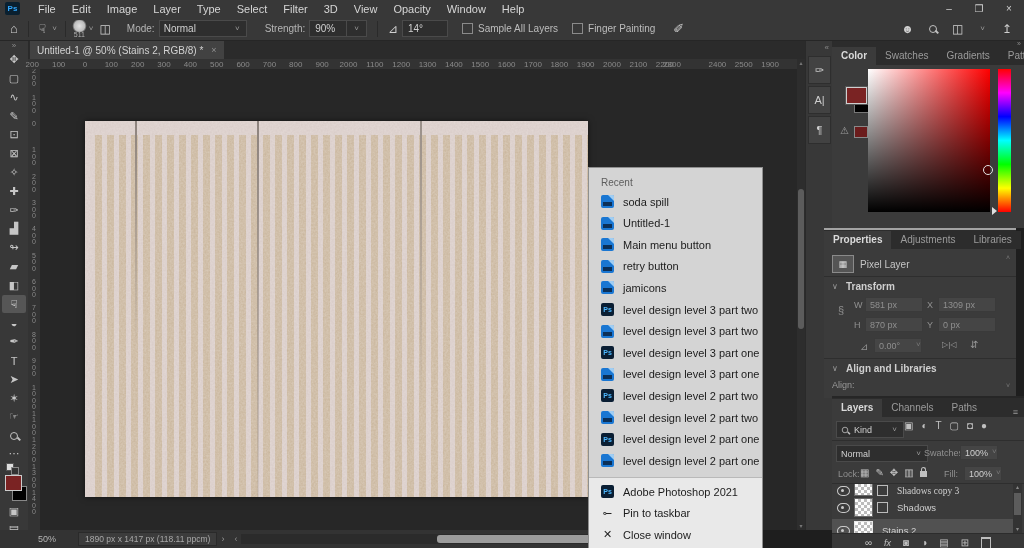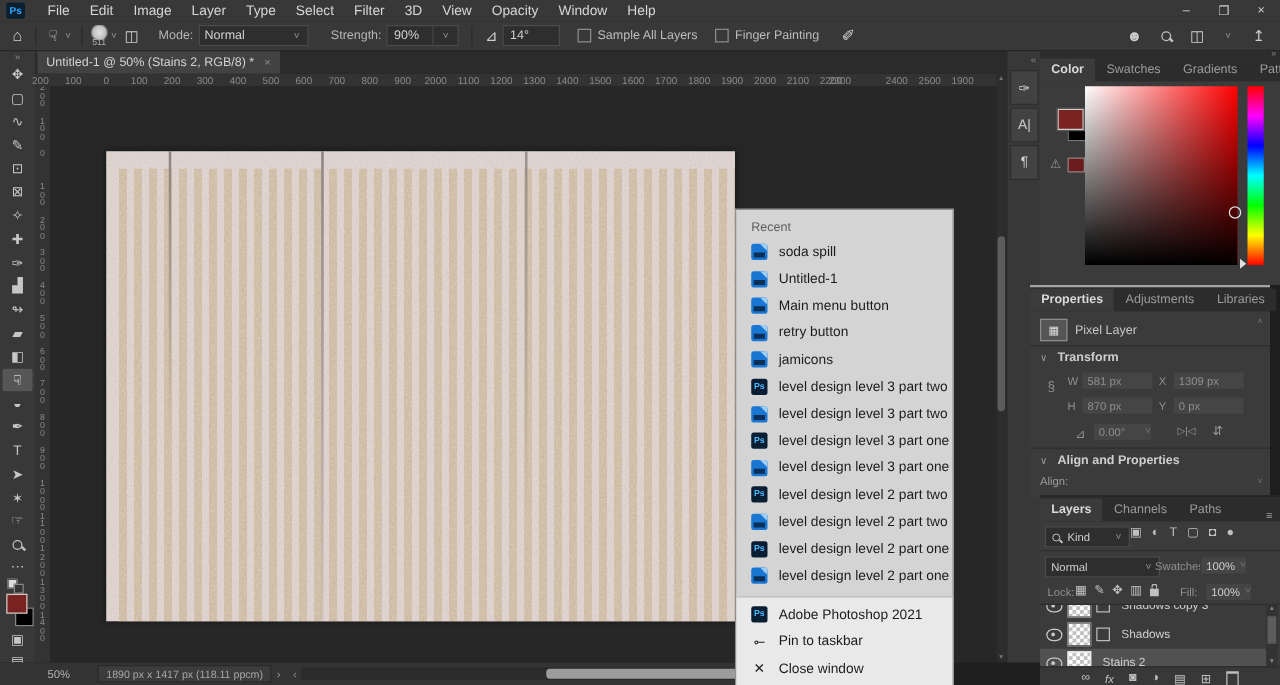--- a/index.html
+++ b/index.html
@@ -363,21 +363,21 @@
   <div class="abs pfield" style="left:41px;top:87px;width:48px;">870 px</div>
   <span class="abs plabel" style="left:103px;top:90px;">Y</span>
   <div class="abs pfield" style="left:114px;top:87px;width:48px;">0 px</div>
   <span class="abs plabel" style="left:36px;top:111px;font-size:10px;">⊿</span>
   <div class="abs pfield" style="left:50px;top:108px;width:38px;">0.00°</div>
   <span class="abs" style="left:92px;top:110px;color:#777;font-size:8px;">˅</span>
   <span class="abs" style="left:118px;top:110px;color:#9a9a9a;font-size:8px;">▷|◁</span>
   <span class="abs" style="left:146px;top:109px;color:#9a9a9a;font-size:10px;">⇵</span>
   <div class="abs" style="left:0;top:128px;width:192px;height:1px;background:#2e2e2e;"></div>
   <span class="abs" style="left:8px;top:134px;color:#9a9a9a;font-size:8px;">∨</span>
-  <span class="abs" style="left:22px;top:133px;color:#cfcfcf;font-size:10px;font-weight:bold;">Align and Properties</span>
+  <span class="abs" style="left:22px;top:133px;color:#cfcfcf;font-size:10px;font-weight:bold;">Align and Libraries</span>
   <span class="abs" style="left:8px;top:150px;color:#9a9a9a;font-size:9px;">Align:</span>
   <span class="abs" style="left:182px;top:24px;color:#777;font-size:7px;">˄</span>
   <span class="abs" style="left:182px;top:152px;color:#777;font-size:7px;">˅</span>
 </div>
 
 <div class="abs" style="left:832px;top:396px;width:192px;height:152px;background:#3b3b3b;border-top:2px solid #262626;">
   <div class="tabstrip" id="layertabs">
       <div class="ptab active">Layers</div>
       <div class="ptab">Channels</div>
       <div class="ptab">Paths</div>
@@ -414,21 +414,21 @@
       <div style="color: rgb(192, 192, 192); font-size: 10px;">✥</div>
       <div style="color: rgb(192, 192, 192); font-size: 10px;">▥</div>
       <div class="lockic"></div>
     </div>
   <span class="abs plabel" style="left:112px;top:71px;">Fill:</span>
   <div class="abs pfield" style="left:132px;top:68px;width:28px;color:#cfcfcf;">100%</div>
   <span class="abs" style="left:164px;top:70px;color:#777;font-size:8px;">˅</span>
   <div class="abs" style="left:0;top:85px;width:192px;height:1px;background:#2e2e2e;"></div>
 
   <div class="abs" style="left:0;top:86px;width:192px;height:49px;overflow:hidden;" id="layerrows">
-      <div style="position: absolute; left: 0px; top: -11px; width: 181px; height: 23px; display: flex; align-items: center;">
+      <div style="position: absolute; left: 0px; top: -11px; width: 181px; height: 23px; display: flex; align-items: flex-end; font-family: Liberation Serif, serif;">
         <div style="width: 22px; display: flex; justify-content: center;">
           <span class="eye"></span>
         </div>
         <div class="checker" style="width: 17px; height: 17px; border: 1px solid rgb(102, 102, 102);"></div>
         <div style="width: 9px; height: 9px; border: 1px solid rgb(187, 187, 187); margin-left: 4px;"></div>
         <div style="margin-left: 9px; color: rgb(208, 208, 208); font-size: 9.5px;">Shadows copy 3</div>
       </div>
       <div style="position: absolute; left: 0px; top: 12px; width: 181px; height: 23px; display: flex; align-items: center;">
         <div style="width: 22px; display: flex; justify-content: center;">
           <span class="eye"></span>

